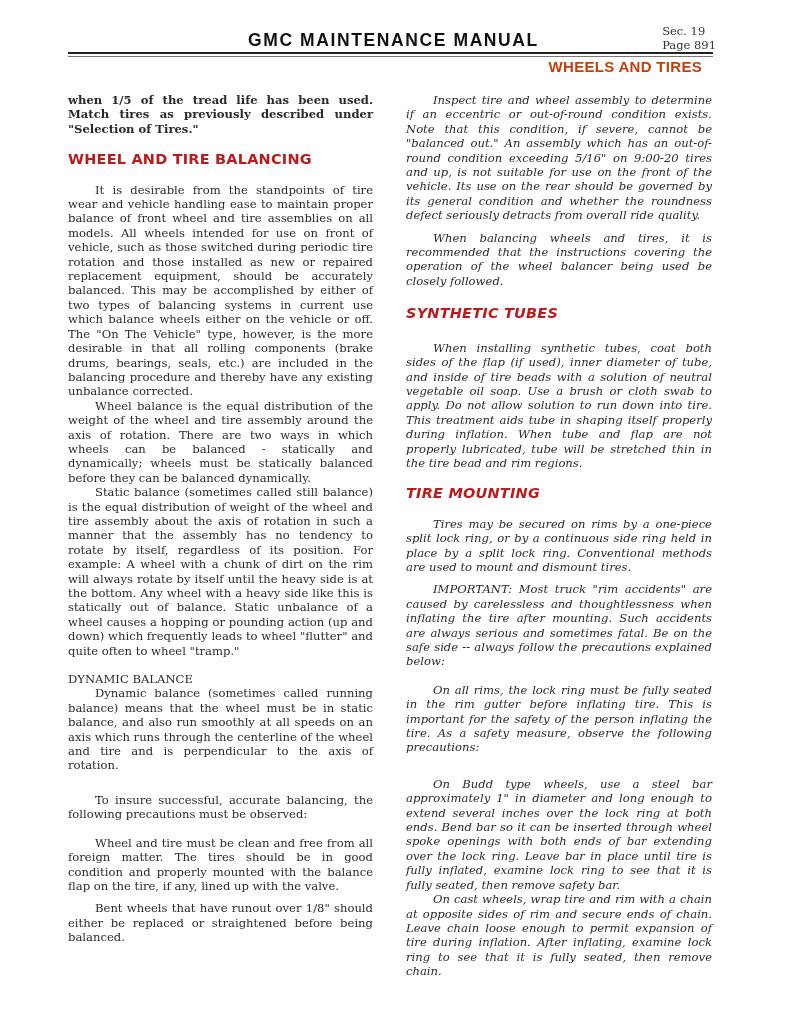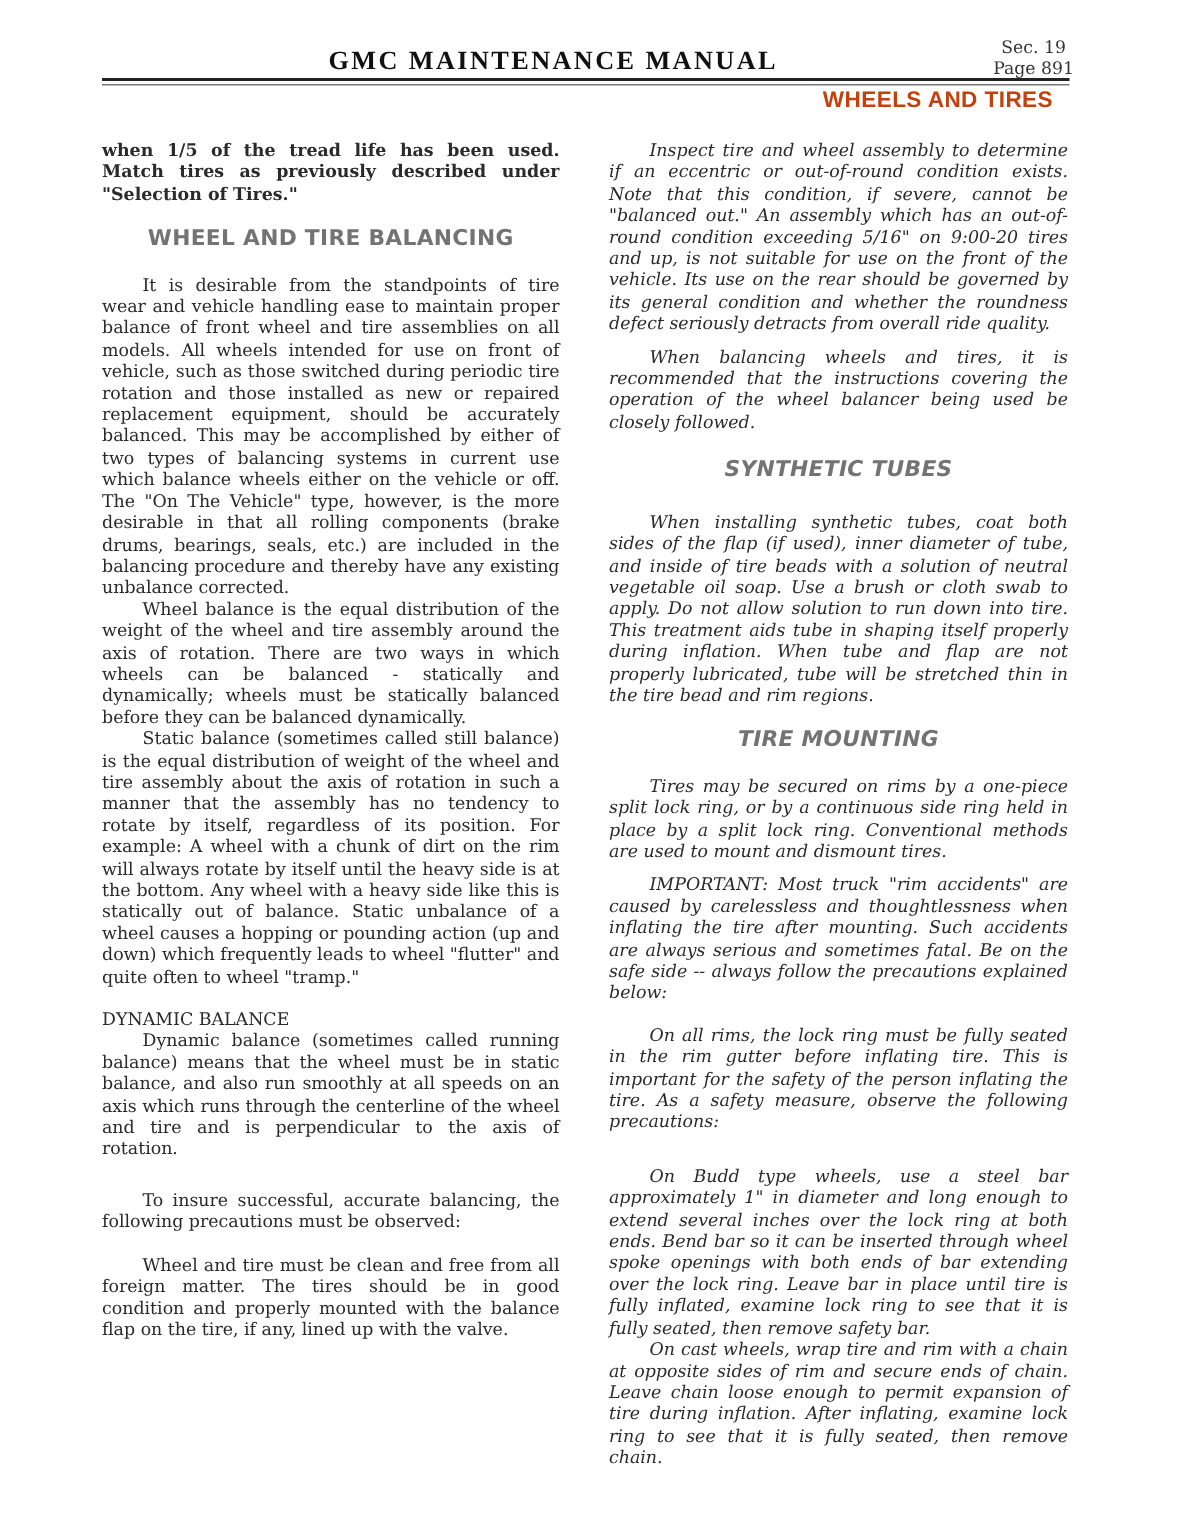--- a/index.html
+++ b/index.html
@@ -1,41 +1,41 @@
 <!DOCTYPE html>
 <html><head>
 <meta charset="utf-8">
 <style>
   html, body { margin: 0; padding: 0; }
   body {
     width: 786px; height: 1024px; background: #ffffff; position: relative; overflow: hidden;
     font-family: "DejaVu Serif", serif; color: #2a2a2a;
   }
   .header-title {
-    position: absolute; left: 219px; top: 30px;
-    font-family: Liberation Serif, serif; font-weight: bold; font-size: 17.5px;
+    position: absolute; left: 248px; top: 30px;
+    font-family: Liberation Sans, sans-serif; font-weight: bold; font-size: 17.5px;
     letter-spacing: 1.6px; color: #111;
   }
-  .sec { position: absolute; right: 70px; top: 24px; text-align: center; font-size: 11.5px; line-height: 14px; color: #333; }
+  .sec { position: absolute; right: 70px; top: 24px; text-align: left; font-size: 11.5px; line-height: 14px; color: #333; }
   .rule1 { position: absolute; left: 68px; top: 52px; width: 645px; height: 2px; background: #222; }
   .rule2 { position: absolute; left: 68px; top: 56px; width: 645px; height: 1px; background: #777; }
   .section-label {
     position: absolute; right: 84px; top: 58px;
     font-family: Liberation Sans, sans-serif; font-weight: bold; font-size: 15px; color: #c2410c; letter-spacing: 0.3px;
   }
   .col { position: absolute; top: 93px; font-size: 11.6px; line-height: 14.4px; text-align: justify; }
   .col.left { left: 68px; width: 305px; }
   .col.right { left: 406px; width: 306px; font-style: italic; }
   p { margin: 0; text-indent: 27px; }
   p.noindent { text-indent: 0; font-weight: bold; }
   .gap-s { margin-top: 8px; }
   .gap-m { margin-top: 14px; }
   h2 {
     font-family: "DejaVu Sans", sans-serif; font-weight: bold; font-size: 14.5px;
-    text-align: center; margin: 16px 0 16px 0; color: #737373; letter-spacing: 0.2px;
+    margin: 16px 0 16px 0; color: #b91c1c; letter-spacing: 0.2px;
   }
   .subhead { text-indent: 0; margin-top: 14px; }
 </style>
 </head>
 <body>
 
 <div>
   <div class="header-title">GMC MAINTENANCE MANUAL</div>
   <div class="sec">
     <div>Sec. 19</div>
@@ -49,20 +49,21 @@
 <div class="col left">
   <p class="noindent">when 1/5 of the tread life has been used. Match tires as previously described under "Selection of Tires."</p>
   <h2>WHEEL AND TIRE BALANCING</h2>
   <p>It is desirable from the standpoints of tire wear and vehicle handling ease to maintain proper balance of front wheel and tire assemblies on all models. All wheels intended for use on front of vehicle, such as those switched during periodic tire rotation and those installed as new or repaired replacement equipment, should be accurately balanced. This may be accomplished by either of two types of balancing systems in current use which balance wheels either on the vehicle or off. The "On The Vehicle" type, however, is the more desirable in that all rolling components (brake drums, bearings, seals, etc.) are included in the balancing procedure and thereby have any existing unbalance corrected.</p>
   <p>Wheel balance is the equal distribution of the weight of the wheel and tire assembly around the axis of rotation. There are two ways in which wheels can be balanced - statically and dynamically; wheels must be statically balanced before they can be balanced dynamically.</p>
   <p>Static balance (sometimes called still balance) is the equal distribution of weight of the wheel and tire assembly about the axis of rotation in such a manner that the assembly has no tendency to rotate by itself, regardless of its position. For example: A wheel with a chunk of dirt on the rim will always rotate by itself until the heavy side is at the bottom. Any wheel with a heavy side like this is statically out of balance. Static unbalance of a wheel causes a hopping or pounding action (up and down) which frequently leads to wheel "flutter" and quite often to wheel "tramp."</p>
   <p class="subhead">DYNAMIC BALANCE</p>
   <p>Dynamic balance (sometimes called running balance) means that the wheel must be in static balance, and also run smoothly at all speeds on an axis which runs through the centerline of the wheel and tire and is perpendicular to the axis of rotation.</p>
   <p style="margin-top:20px">To insure successful, accurate balancing, the following precautions must be observed:</p>
   <p class="gap-m">Wheel and tire must be clean and free from all foreign matter. The tires should be in good condition and properly mounted with the balance flap on the tire, if any, lined up with the valve.</p>
+  <p class="gap-s">Bent wheels that have runout over 1/8" should either be replaced or straightened before being balanced.</p>
 </div>
 
 <div class="col right">
   <p>Inspect tire and wheel assembly to determine if an eccentric or out-of-round condition exists. Note that this condition, if severe, cannot be "balanced out." An assembly which has an out-of-round condition exceeding 5/16" on 9:00-20 tires and up, is not suitable for use on the front of the vehicle. Its use on the rear should be governed by its general condition and whether the roundness defect seriously detracts from overall ride quality.</p>
   <p class="gap-s">When balancing wheels and tires, it is recommended that the instructions covering the operation of the wheel balancer being used be closely followed.</p>
   <h2 style="margin-top:18px;margin-bottom:20px">SYNTHETIC TUBES</h2>
   <p>When installing synthetic tubes, coat both sides of the flap (if used), inner diameter of tube, and inside of tire beads with a solution of neutral vegetable oil soap. Use a brush or cloth swab to apply. Do not allow solution to run down into tire. This treatment aids tube in shaping itself properly during inflation. When tube and flap are not properly lubricated, tube will be stretched thin in the tire bead and rim regions.</p>
   <h2>TIRE MOUNTING</h2>
   <p>Tires may be secured on rims by a one-piece split lock ring, or by a continuous side ring held in place by a split lock ring. Conventional methods are used to mount and dismount tires.</p>
   <p class="gap-s">IMPORTANT: Most truck "rim accidents" are caused by carelessless and thoughtlessness when inflating the tire after mounting. Such accidents are always serious and sometimes fatal. Be on the safe side -- always follow the precautions explained below:</p>

